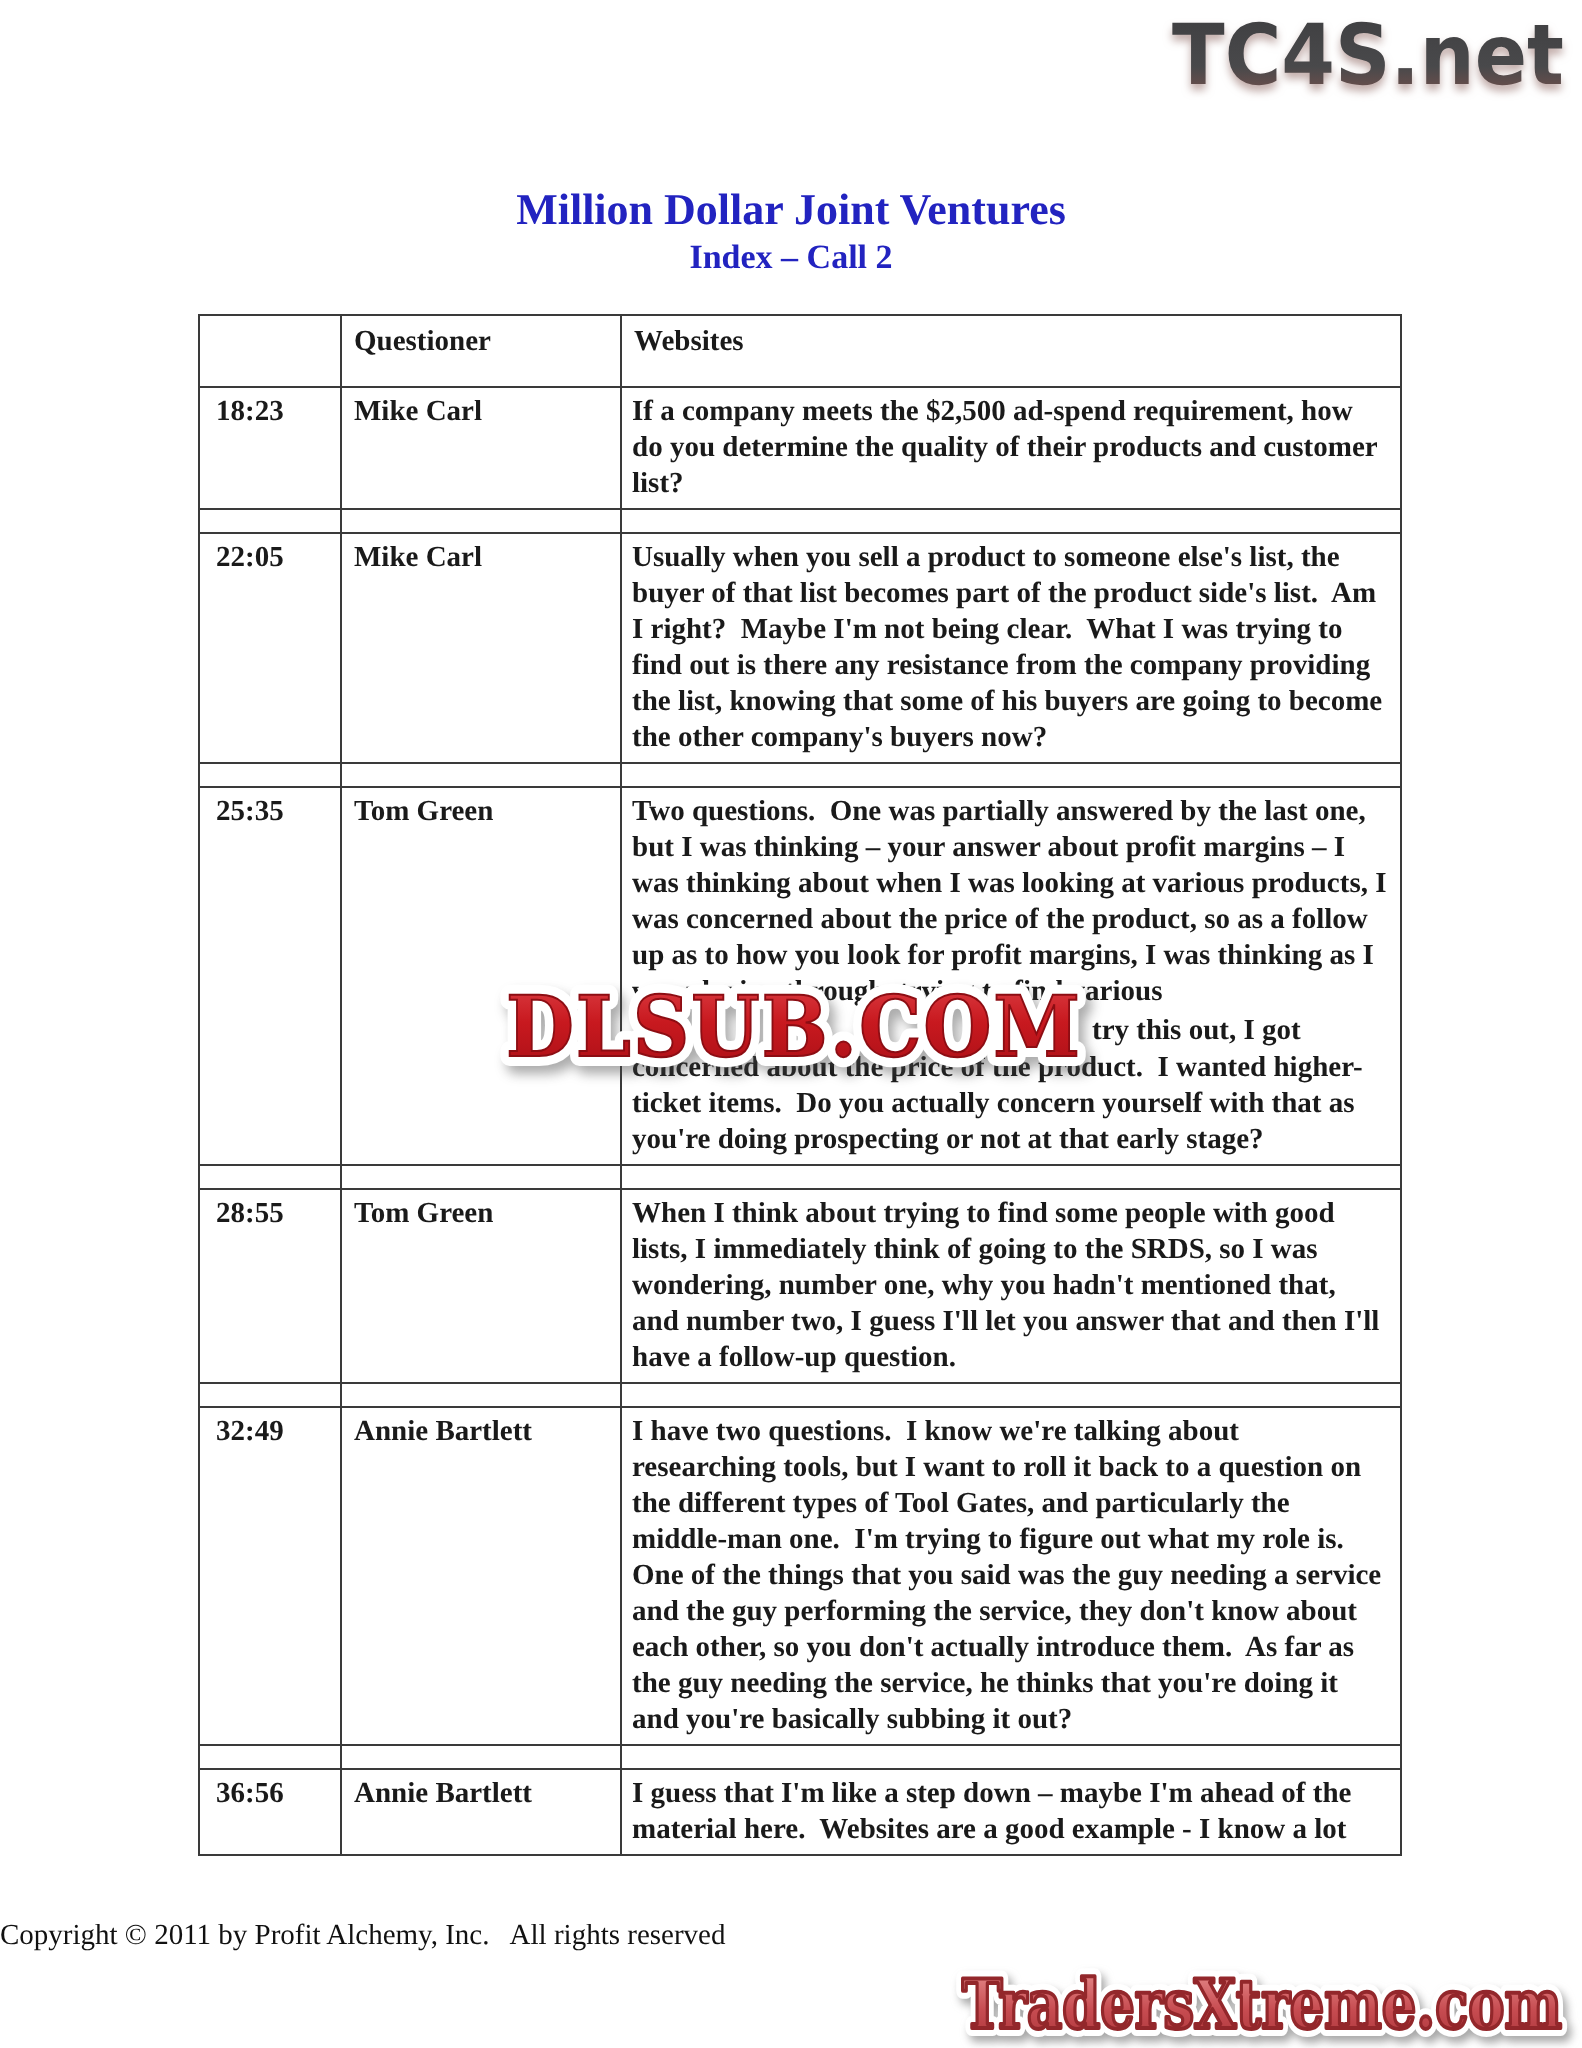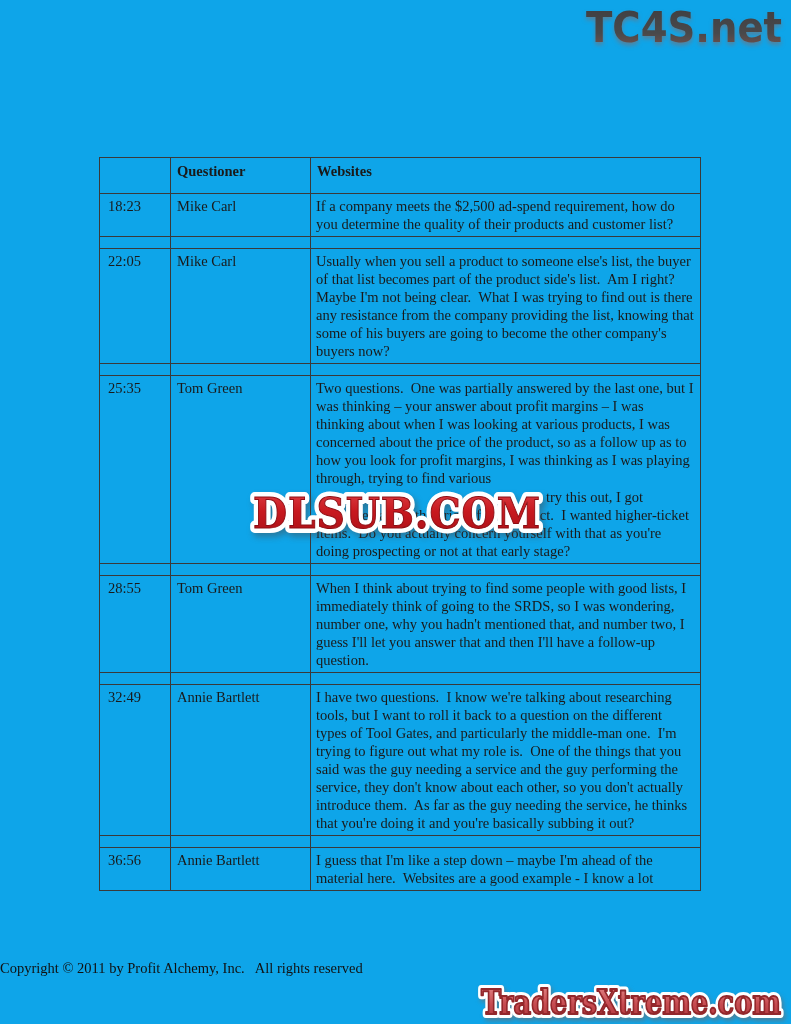--- a/index.html
+++ b/index.html
@@ -1,19 +1,19 @@
 <!DOCTYPE html>
 <html><head>
 <meta charset="utf-8">
 <style>
   html,body{margin:0;padding:0;background:#888;}
   .page{
     position:relative;
     width:791px;height:1024px;
-    background:#0ea5e9;
+    background:#ffffff;
     overflow:hidden;
     font-family:"Liberation Serif", serif;
     color:#1a1a1a;
     margin:0 auto;
   }
   
   .tc4s-logo{
     position:absolute; top:2px; right:4px;
     filter:drop-shadow(0px 3px 2px rgba(140,100,95,0.55));
   }
@@ -28,21 +28,21 @@
   
   table.index{
     position:absolute; left:99px; top:157px;
     width:601px; border-collapse:collapse; table-layout:fixed;
     font-size:14.5px; line-height:18px;
   }
   table.index th, table.index td{
     border:1px solid #3a3a3a;
     vertical-align:top;
     text-align:left;
-    font-weight:normal;
+    font-weight:bold;
   }
   table.index th{
     font-weight:bold;
     padding:4px 5px 13px 6px;
     margin-top:26px;
   }
   td.cell-time{padding:3px 2px 3px 8px;}
   td.cell-questioner{padding:3px 4px 3px 6px;}
   td.cell-question{padding:3px 6px 3px 5px; white-space:pre-wrap;}
   tr.spacer td{height:11px; padding:0;}
@@ -75,20 +75,24 @@
         <linearGradient id="tc4sGrad" x1="0" y1="0" x2="0" y2="1">
           <stop offset="0" stop-color="#3e3e40"></stop>
           <stop offset="0.62" stop-color="#49494b"></stop>
           <stop offset="1" stop-color="#7e524c"></stop>
         </linearGradient>
       </defs>
       <text x="102" y="40" text-anchor="middle" font-family="DejaVu Sans, sans-serif" font-weight="bold" font-size="42" fill="url(#tc4sGrad)" textLength="196" lengthAdjust="spacingAndGlyphs">TC4S.net</text>
     </svg>
   </div>
 
+  <div class="title-block">
+    <h1 class="doc-title">Million Dollar Joint Ventures</h1>
+    <h2 class="doc-subtitle">Index – Call 2</h2>
+  </div>
 
   <table class="index">
     <colgroup>
       <col style="width:71px">
       <col style="width:140px">
       <col style="width:390px">
     </colgroup>
     <thead>
       <tr>
         <th></th>

